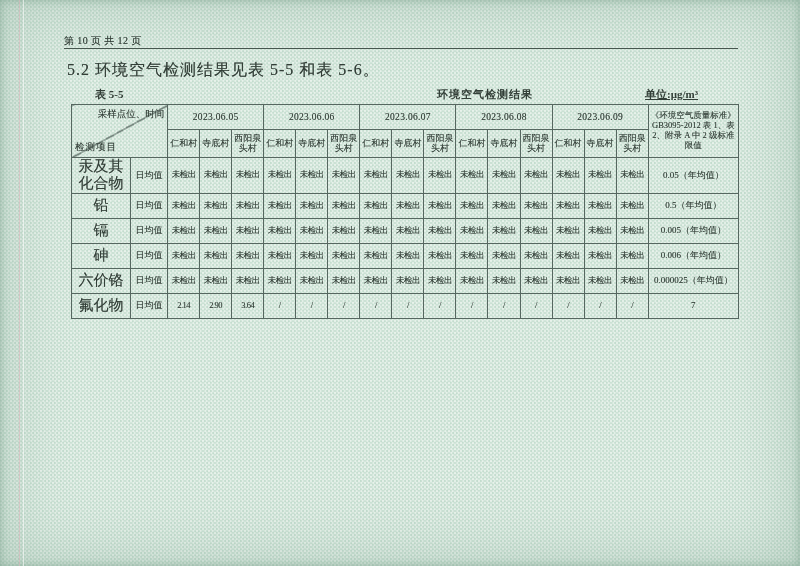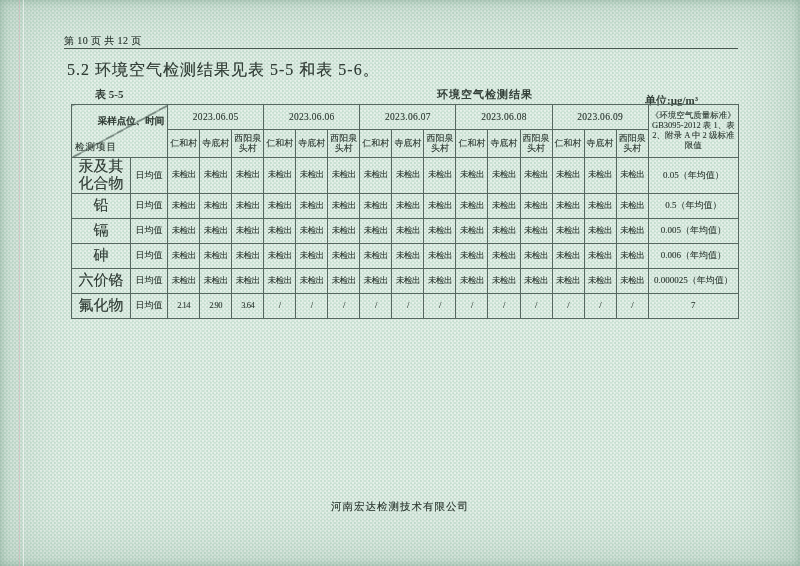--- a/index.html
+++ b/index.html
@@ -36,21 +36,21 @@
     text-shadow:0 0 0.6px rgba(51,63,56,0.55);
   }
   .section-title{
     position:absolute;left:67px;top:60px;
     font-size:16px;letter-spacing:1px;
     text-shadow:0 0 0.6px rgba(51,63,56,0.55);
   }
   .caption{position:absolute;left:71px;top:87px;width:667px;height:32px;font-size:11px;font-weight:bold;}
   .cap-left{position:absolute;left:24px;top:0;}
   .cap-center{position:absolute;left:318px;top:0;letter-spacing:1px;margin-left:48px;}
-  .cap-right{position:absolute;right:40px;top:6px;}
+  .cap-right{position:absolute;right:40px;top:0;text-decoration:underline;}
   table.air{
     position:absolute;left:71px;top:104px;
     border-collapse:collapse;table-layout:fixed;width:668px;
     text-shadow:0 0 0.6px rgba(51,63,56,0.5);
   }
   table.air th,table.air td{
     border:1px solid var(--table-border,#566760);
     font-weight:normal;text-align:center;vertical-align:middle;
     padding:0;color:var(--ink,#333f38);line-height:1.15;
     overflow:hidden;
@@ -59,21 +59,21 @@
   thead tr.r2{height:27px;}
   tbody tr{height:25px;}
   th.corner{
     background-image:linear-gradient(to bottom right,
       rgba(0,0,0,0) calc(50% - 0.6px),
       var(--table-border,#566760) calc(50% - 0.6px),
       var(--table-border,#566760) calc(50% + 0.6px),
       rgba(0,0,0,0) calc(50% + 0.6px));
   }
   .corner-wrap{position:relative;width:100%;height:52px;font-size:9.5px;}
-  .corner-top{position:absolute;top:11px;right:3px;font-weight:bold;}
+  .corner-top{position:absolute;top:4px;right:3px;}
   .corner-bottom{position:absolute;bottom:4px;left:3px;letter-spacing:1px;}
   th.date-cell{font-size:9.5px;letter-spacing:0.3px;}
   th.site-cell{font-size:9px;padding:0 1px;}
   th.limit-h{font-size:8.5px;line-height:1.3;padding:1px 2px;}
   td.item-cell{font-size:15px;padding:1px 2px;}
   td.type-cell{font-size:9px;margin-top:10px;}
   td.val-cell{font-size:8.5px;letter-spacing:-0.5px;}
   td.limit-cell{font-size:9px;}
   .footer{
     position:absolute;left:0;top:500px;width:800px;
@@ -270,14 +270,13 @@
           <td class="val-cell">/</td>
           <td class="val-cell">/</td>
           <td class="val-cell">/</td>
           <td class="val-cell">/</td>
           <td class="val-cell">/</td>
           <td class="limit-cell">7</td>
         </tr>
       </tbody>
   </table>
 
-  <div class="footer">河南宏达检测技术有限公司</div>
 </div>
 
 </body></html>

